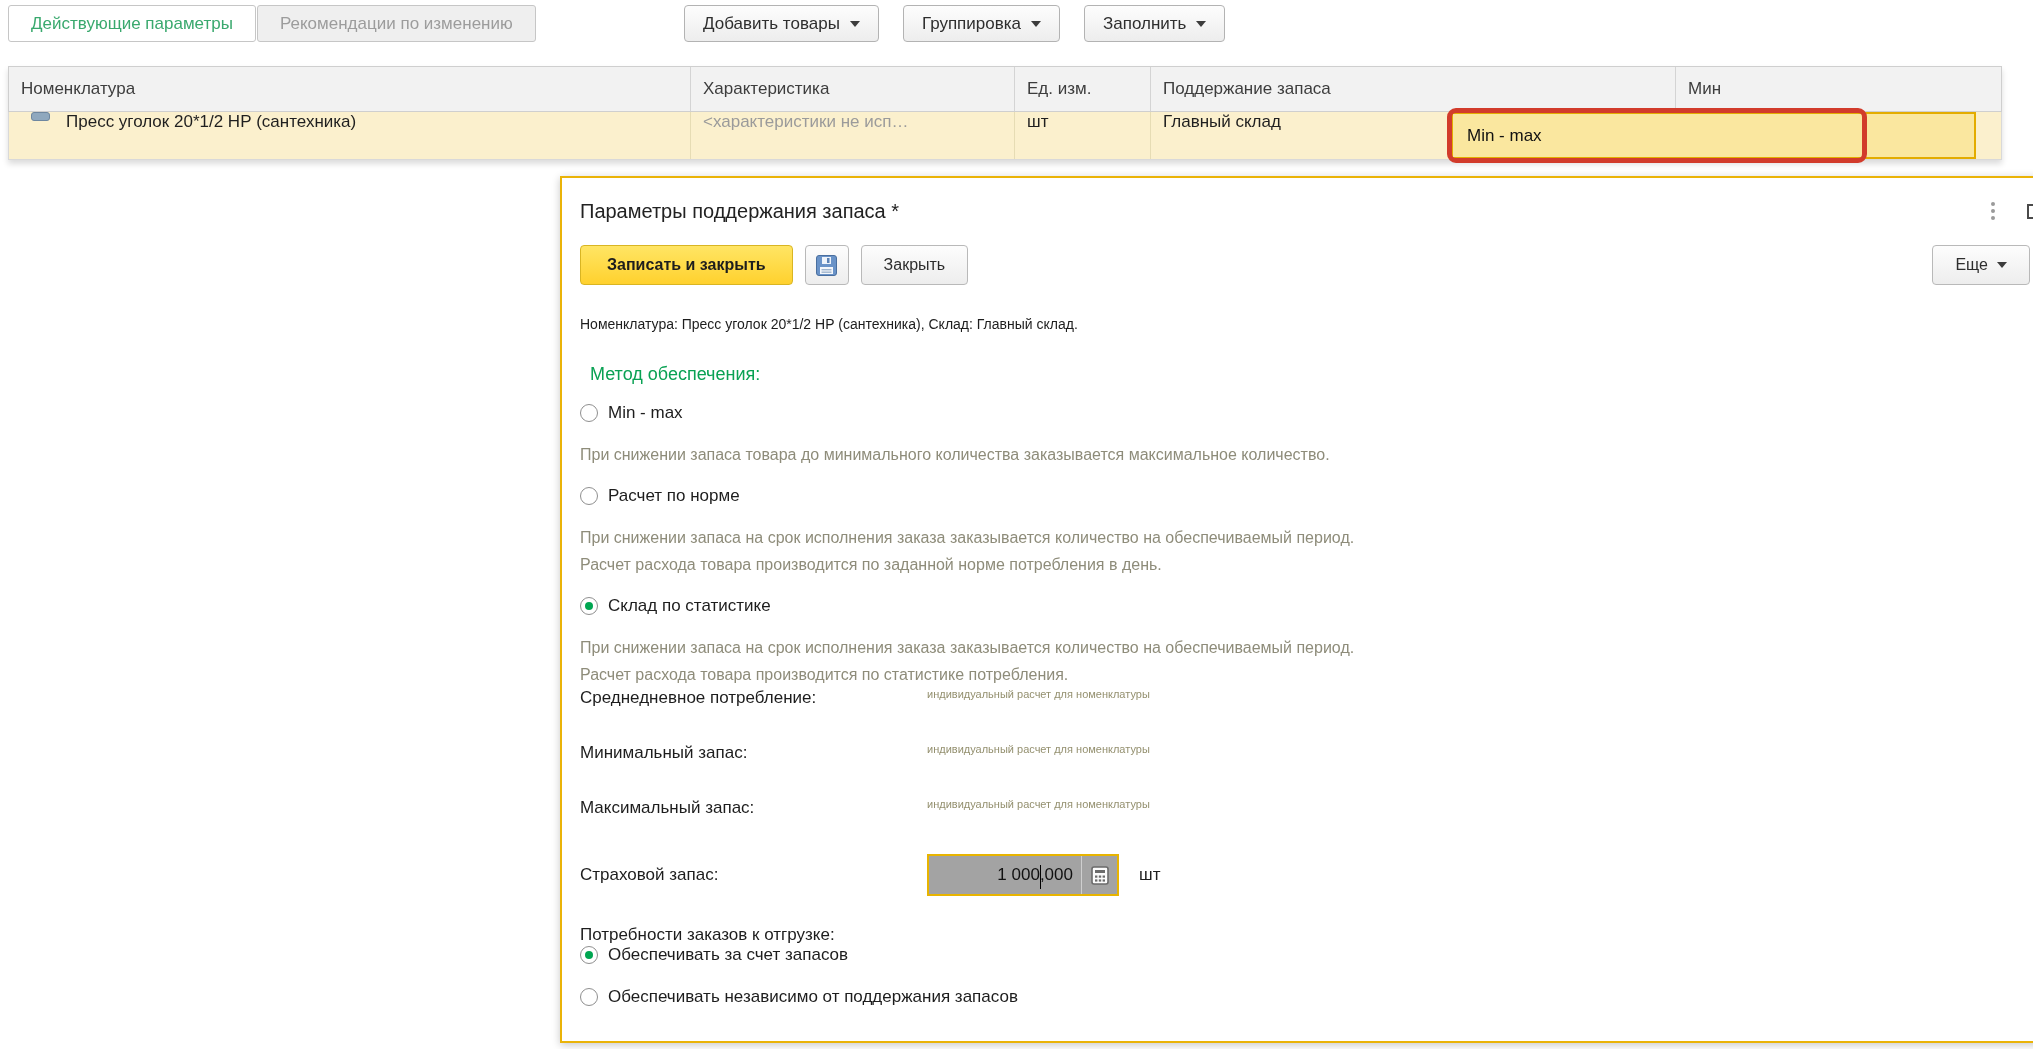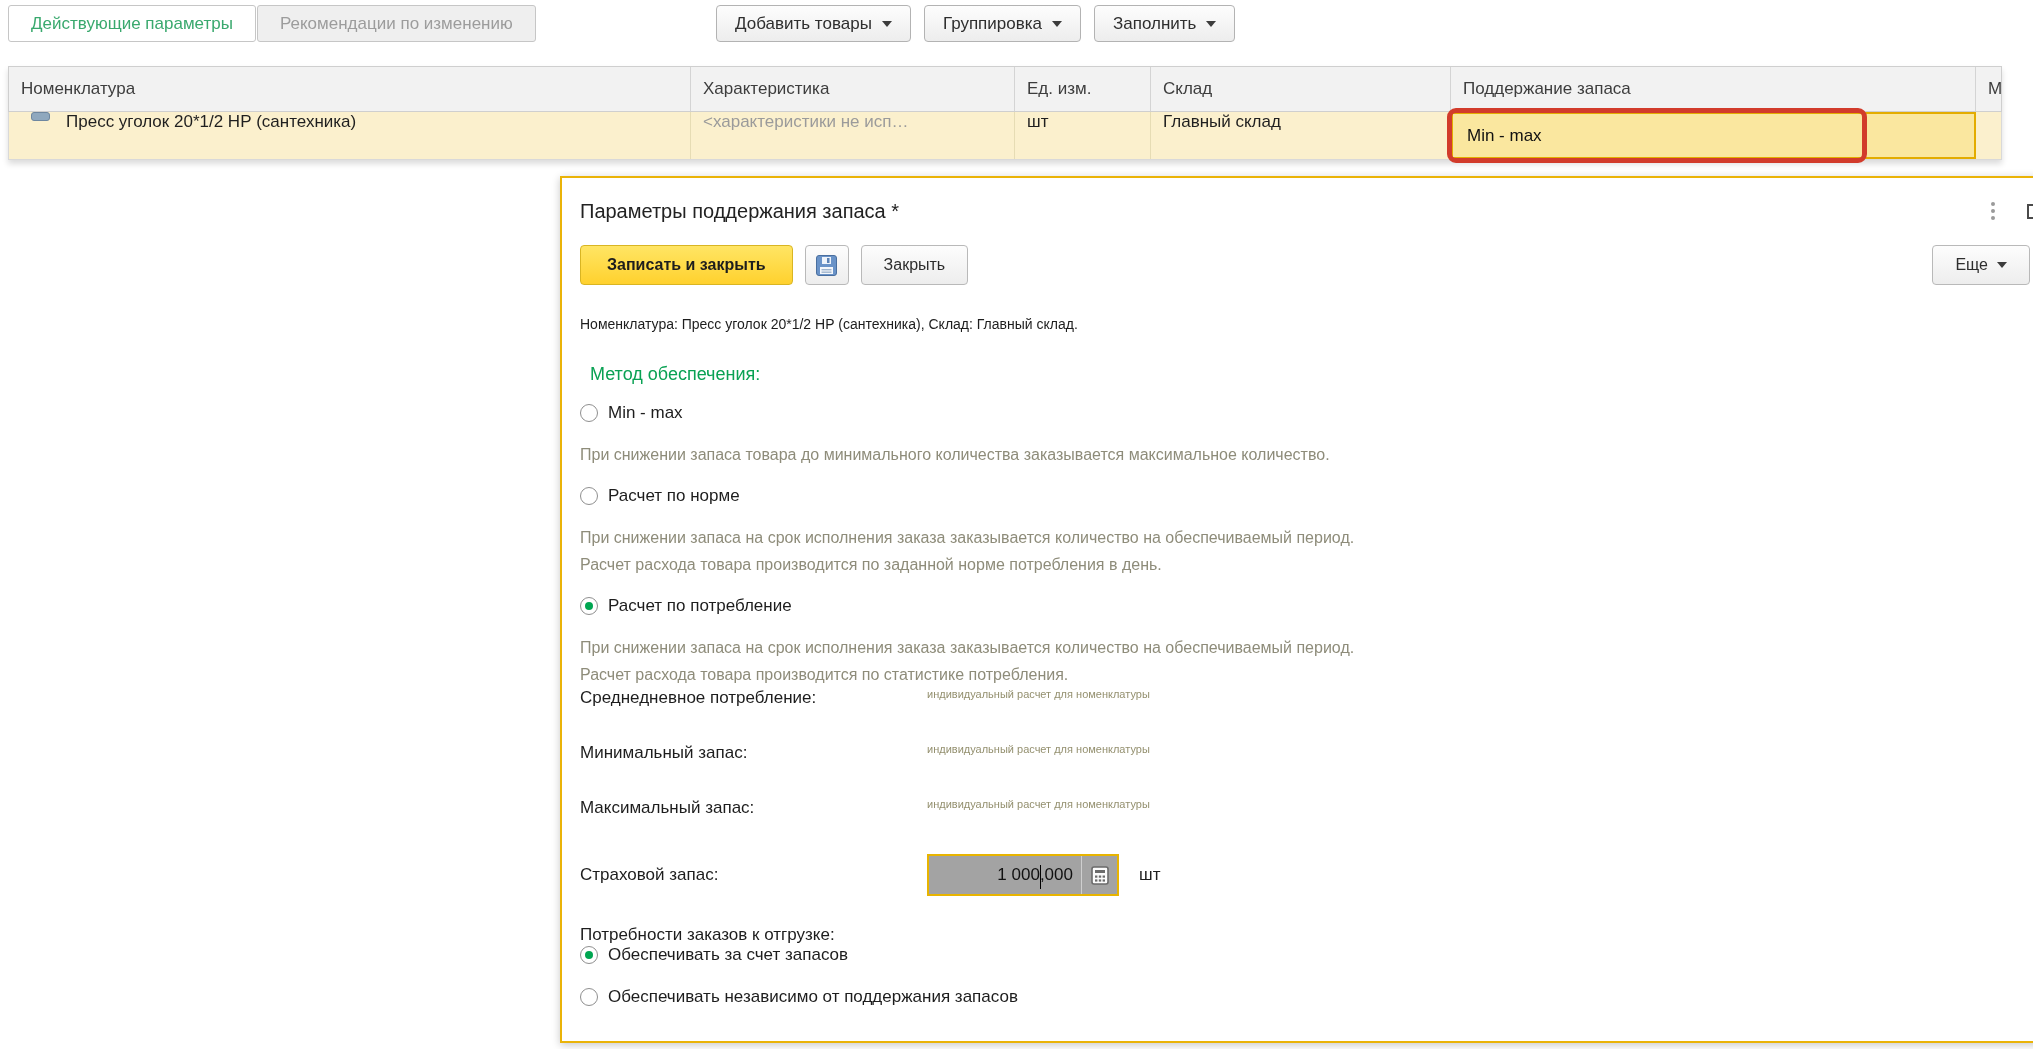--- a/index.html
+++ b/index.html
@@ -9,21 +9,21 @@
   
   .toolbar { position:absolute; left:0; top:0; width:2033px; height:58px; background:#fff; }
   .tabs { position:absolute; left:8px; top:5px; display:flex; }
   .tab { height:37px; display:flex; align-items:center; padding:0 22px; font-size:17px;
     border:1px solid #c6c6c6; border-radius:3px; cursor:pointer; }
   .tab.active { background:#fff; color:#3aa96e; z-index:2; }
   .tab.inactive { background:#efefef; color:#9c9c9c; margin-left:1px; }
   .tb-btn { height:37px; display:flex; align-items:center; gap:10px; padding:0 18px;
     font-size:17px; color:#2e2e2e; background:linear-gradient(#fdfdfd,#ededed);
     border:1px solid #b3b3b3; border-radius:4px; cursor:pointer; }
-  .tb-group { position:absolute; left:716px; top:5px; display:flex; gap:13px; }
+  .tb-group { position:absolute; left:684px; top:5px; display:flex; gap:24px; }
   .dd-arrow { width:0; height:0; border-left:5px solid transparent; border-right:5px solid transparent;
     border-top:6px solid #3c3c3c; display:inline-block; }
 
   
   .table-wrap { position:absolute; left:8px; top:66px; width:1994px;
     box-shadow:0 4px 6px rgba(0,0,0,.14); }
   .thead { display:flex; height:46px; background:#f2f2f2; border:1px solid #cfcfcf;
     border-bottom:1px solid #cfcfcf; }
   .th { display:flex; align-items:center; padding:0 12px; font-size:17px; color:#3d3d3d;
     border-right:1px solid #d4d4d4; overflow:hidden; white-space:nowrap; cursor:pointer; }
@@ -114,21 +114,20 @@
       <span class="dd-arrow"></span>
     </div>
   </div>
 </div>
 
 <div class="table-wrap">
   <div class="thead">
     <div class="th w-nom">Номенклатура</div>
     <div class="th w-char">Характеристика</div>
     <div class="th w-unit">Ед. изм.</div>
-    <div class="th w-skl">Склад</div>
     <div class="th w-pod">Поддержание запаса</div>
     <div class="th w-min">Мин</div>
   </div>
   <div class="trow">
     <div class="td w-nom">
       <span class="item-pill"></span>
       <span>Пресс уголок 20*1/2 НР (сантехника)</span>
     </div>
     <div class="td w-char gray-cell">&lt;характеристики не исп…</div>
     <div class="td w-unit">шт</div>
@@ -192,21 +191,21 @@
     <span class="radio"></span>
     <span class="radio-label">Расчет по норме</span>
   </div>
   <div class="help">
     <div>При снижении запаса на срок исполнения заказа заказывается количество на обеспечиваемый период.</div>
     <div>Расчет расхода товара производится по заданной норме потребления в день.</div>
   </div>
 
   <div class="radio-row">
     <span class="radio checked"></span>
-    <span class="radio-label">Расчет по потребление</span>
+    <span class="radio-label">Склад по статистике</span>
   </div>
   <div class="help">
     <div>При снижении запаса на срок исполнения заказа заказывается количество на обеспечиваемый период.</div>
     <div>Расчет расхода товара производится по статистике потребления.</div>
   </div>
 
   <div class="param-row">
     <div class="param-label">Среднедневное потребление:</div>
     <div class="param-value">индивидуальный расчет для номенклатуры</div>
   </div>

